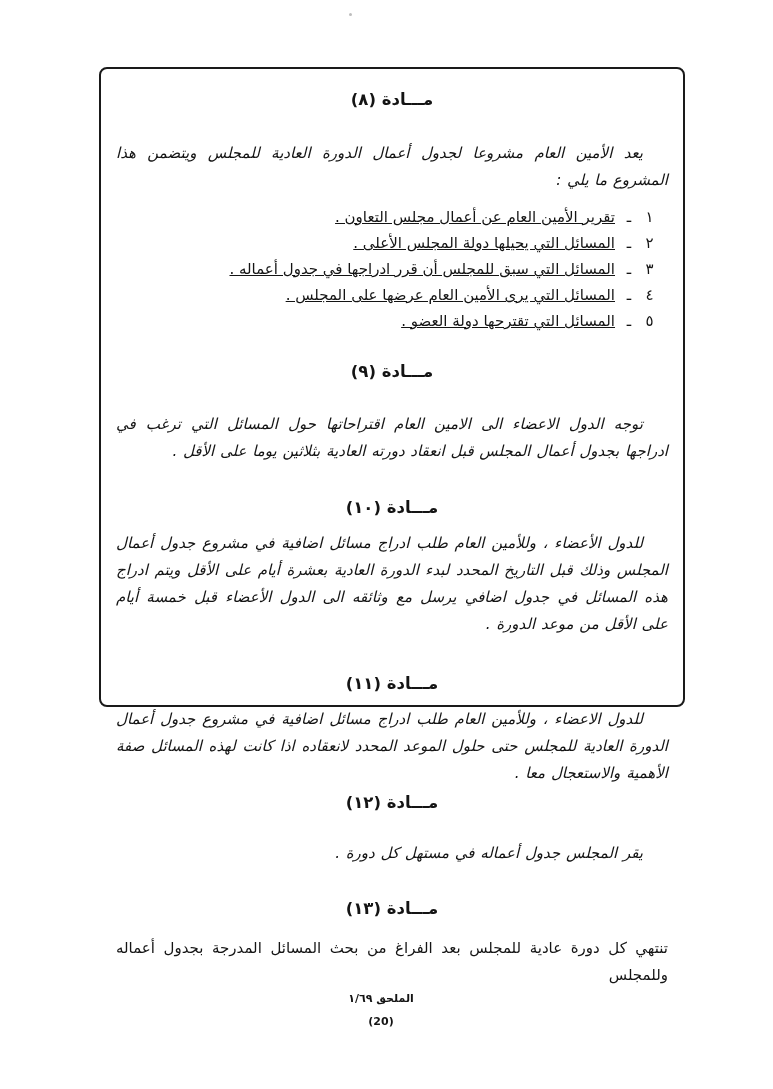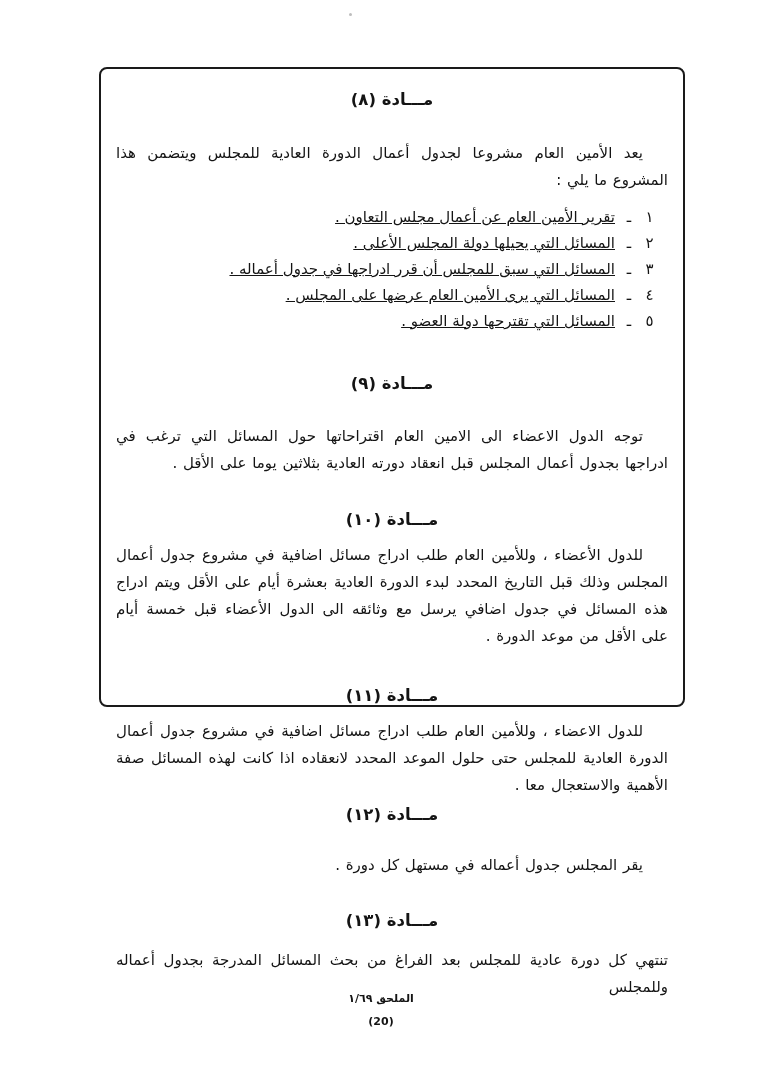--- a/index.html
+++ b/index.html
@@ -39,21 +39,21 @@
     letter-spacing: 0.3px;
   }
   .para {
     margin: 0;
     font-size: 15px;
     line-height: 27px;
     text-align: justify;
     text-align-last: right;
     word-spacing: 1px;
   }
-  .indent { text-indent: 25px; }
+  .indent { text-indent: 25px; font-style: italic; }
   .list { padding-right: 12px; }
   .list-item {
     display: flex;
     gap: 9px;
     font-size: 15px;
     line-height: 26px;
   }
   .num { min-width: 13px; text-align: center; }
   .sep { min-width: 10px; text-align: center; }
   .txt { flex: 1; text-decoration: underline; }
@@ -63,21 +63,21 @@
     width: 562px;
     direction: rtl;
     text-align: center;
     font-size: 11px;
     font-weight: bold;
     line-height: 23px;
   }
   
   .mt-27 { margin-top: 27px; }
   .mt-10 { margin-top: 10px; }
-  .mt-24 { margin-top: 36px; }
+  .mt-24 { margin-top: 24px; }
   .mt-26 { margin-top: 26px; }
   .mt-29 { margin-top: 29px; }
   .mt-9  { margin-top: 9px; }
   .mt-32 { margin-top: 32px; }
   .mt-19 { margin-top: 2px; }
   .mt-6  { margin-top: 24px; }
   .mt-28 { margin-top: 28px; }
   .mt-13 { margin-top: 13px; }
 </style>
 </head>

